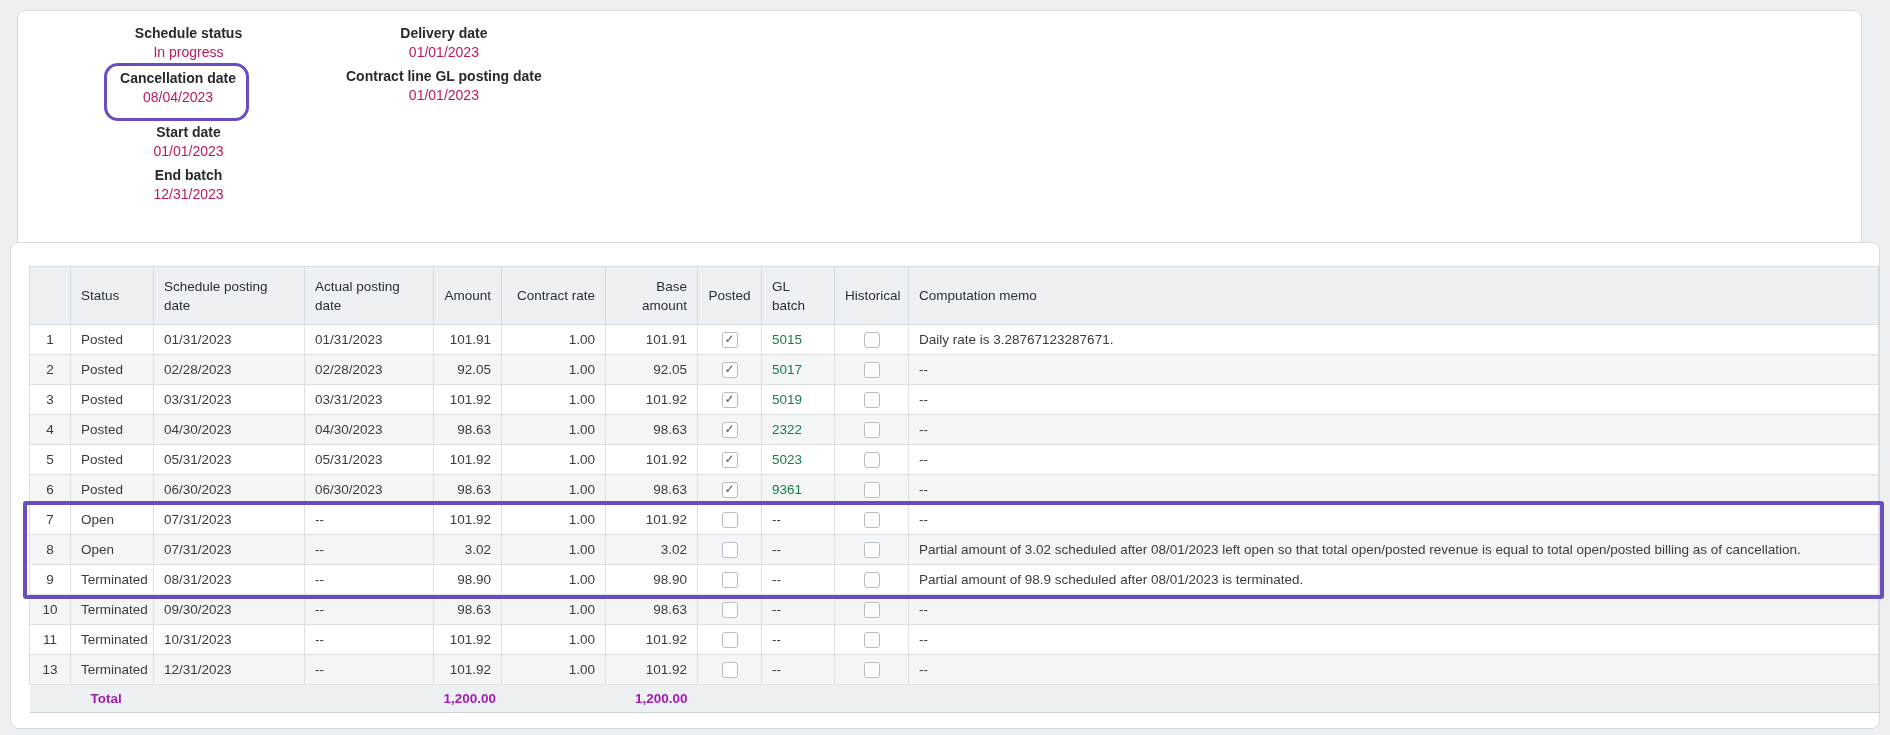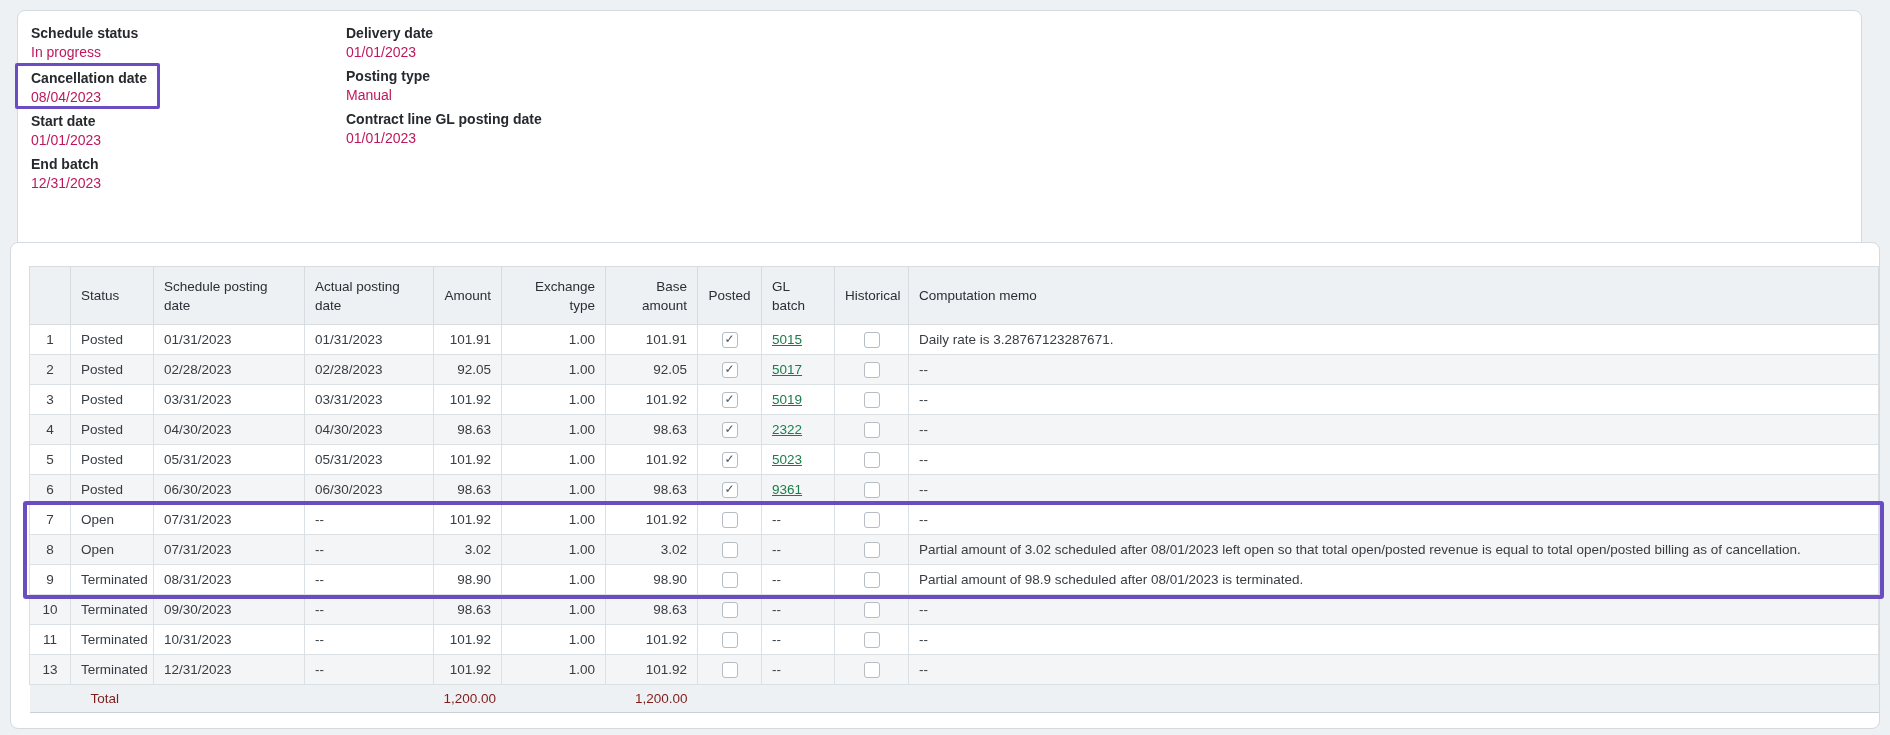--- a/index.html
+++ b/index.html
@@ -8,29 +8,29 @@
   body {
     position:relative; overflow:hidden;
     background:#eef1f4;
     font-family:"Liberation Sans", sans-serif;
     color:#383d42;
   }
   .card {
     position:absolute; background:#fff;
     border:1px solid #d4dae0; border-radius:8px; box-sizing:border-box;
   }
-  .top-card { left:17px; top:10px; width:1845px; height:280px; padding:13px 0 0 13px; }
+  .top-card { left:17px; top:10px; width:1845px; height:280px; padding:13px 0 0 13px;text-align:center; }
   .fields-wrap { display:flex; }
   .fields-col-left { width:315px; }
   .field { margin-bottom:6px; }
   .field .flabel { font-size:14px; font-weight:700; color:#26292e; line-height:18px; }
   .field .fvalue { font-size:14px; color:#be185d; line-height:18px; margin-top:1px; }
   .field-hl {
-    display:inline-block; border:3px solid var(--purple); border-radius:2px;
-    padding:3px 10px 0 13px; margin:-4px 8px -4px -16px;
+    display:inline-block; border:3px solid var(--purple); border-radius:14px;
+    padding:3px 10px 12px 13px; margin:-4px 8px -4px -16px;
   }
   .bottom-panel { left:10px; top:242px; width:1870px; height:487px; padding:5px 0 0 18px; }
   .table-wrap { position:relative; width:1850px;margin-top:18px; }
   table { border-collapse:collapse; width:1850px; table-layout:fixed; }
   th {
     background:#eef1f3; font-weight:400; font-size:13.5px; color:#2a2f35;
     height:57px; vertical-align:middle; padding:0 10px;
     border:1px solid #d7dce1; line-height:19px;
   }
   td {
@@ -39,25 +39,25 @@
     white-space:nowrap; overflow:hidden;
   }
   tbody tr:nth-child(even) td { background:#f3f5f7; }
   .al { text-align:left; } .ar { text-align:right; } .ac { text-align:center; }
   .cb {
     width:16px; height:16px; box-sizing:border-box; margin:0 auto;
     border:1px solid #b5bcc3; border-radius:3px; background:#fff;
     font-size:12px; line-height:13px; text-align:center; color:#51565c;
   }
   .cb.checked::after { content:"\2713"; }
-  .gl { color:var(--green); text-decoration:underline; cursor:pointer; }
+  .gl { color:var(--green); cursor:pointer; }
   tfoot td {
     background:#eef1f3; border:none;
     border-top:1px solid #c9d0d7; border-bottom:1px solid #c9d0d7;
-    height:27px; font-weight:400; color:#7f1d1d;
+    height:27px; font-weight:700; color:#a21caf;
   }
   .total-label { padding-left:61px; }
   .hl-overlay {
     position:absolute; left:-6px; right:-5px; box-sizing:border-box;
     border:4px solid var(--purple); border-radius:3px; pointer-events:none;
   }
 </style>
 </head>
 <body>
 
@@ -82,26 +82,20 @@
             <div class="flabel">End batch</div>
             <div class="fvalue">12/31/2023</div>
           </div>
         </div>
       </div>
     <div class="fields-col-right" id="fields-right">
         <div class="field">
           <div>
             <div class="flabel">Delivery date</div>
             <div class="fvalue">01/01/2023</div>
-          </div>
-        </div>
-        <div class="field">
-          <div>
-            <div class="flabel">Posting type</div>
-            <div class="fvalue">Manual</div>
           </div>
         </div>
         <div class="field">
           <div>
             <div class="flabel">Contract line GL posting date</div>
             <div class="fvalue">01/01/2023</div>
           </div>
         </div>
       </div>
   </div>
@@ -123,21 +117,21 @@
         <col style="width:74px">
           <col>
       </colgroup>
       <thead>
         <tr>
           <th class="ac"></th>
           <th class="al">Status</th>
           <th class="al">Schedule posting date</th>
           <th class="al">Actual posting date</th>
           <th class="ar">Amount</th>
-          <th class="ar">Exchange type</th>
+          <th class="ar">Contract rate</th>
           <th class="ar">Base amount</th>
           <th class="ac">Posted</th>
           <th class="al">GL batch</th>
           <th class="al">Historical</th>
           <th class="al">Computation memo</th>
         </tr>
       </thead>
       <tbody id="schedule-tbody">
           <tr>
             <td class="ac">1</td>

